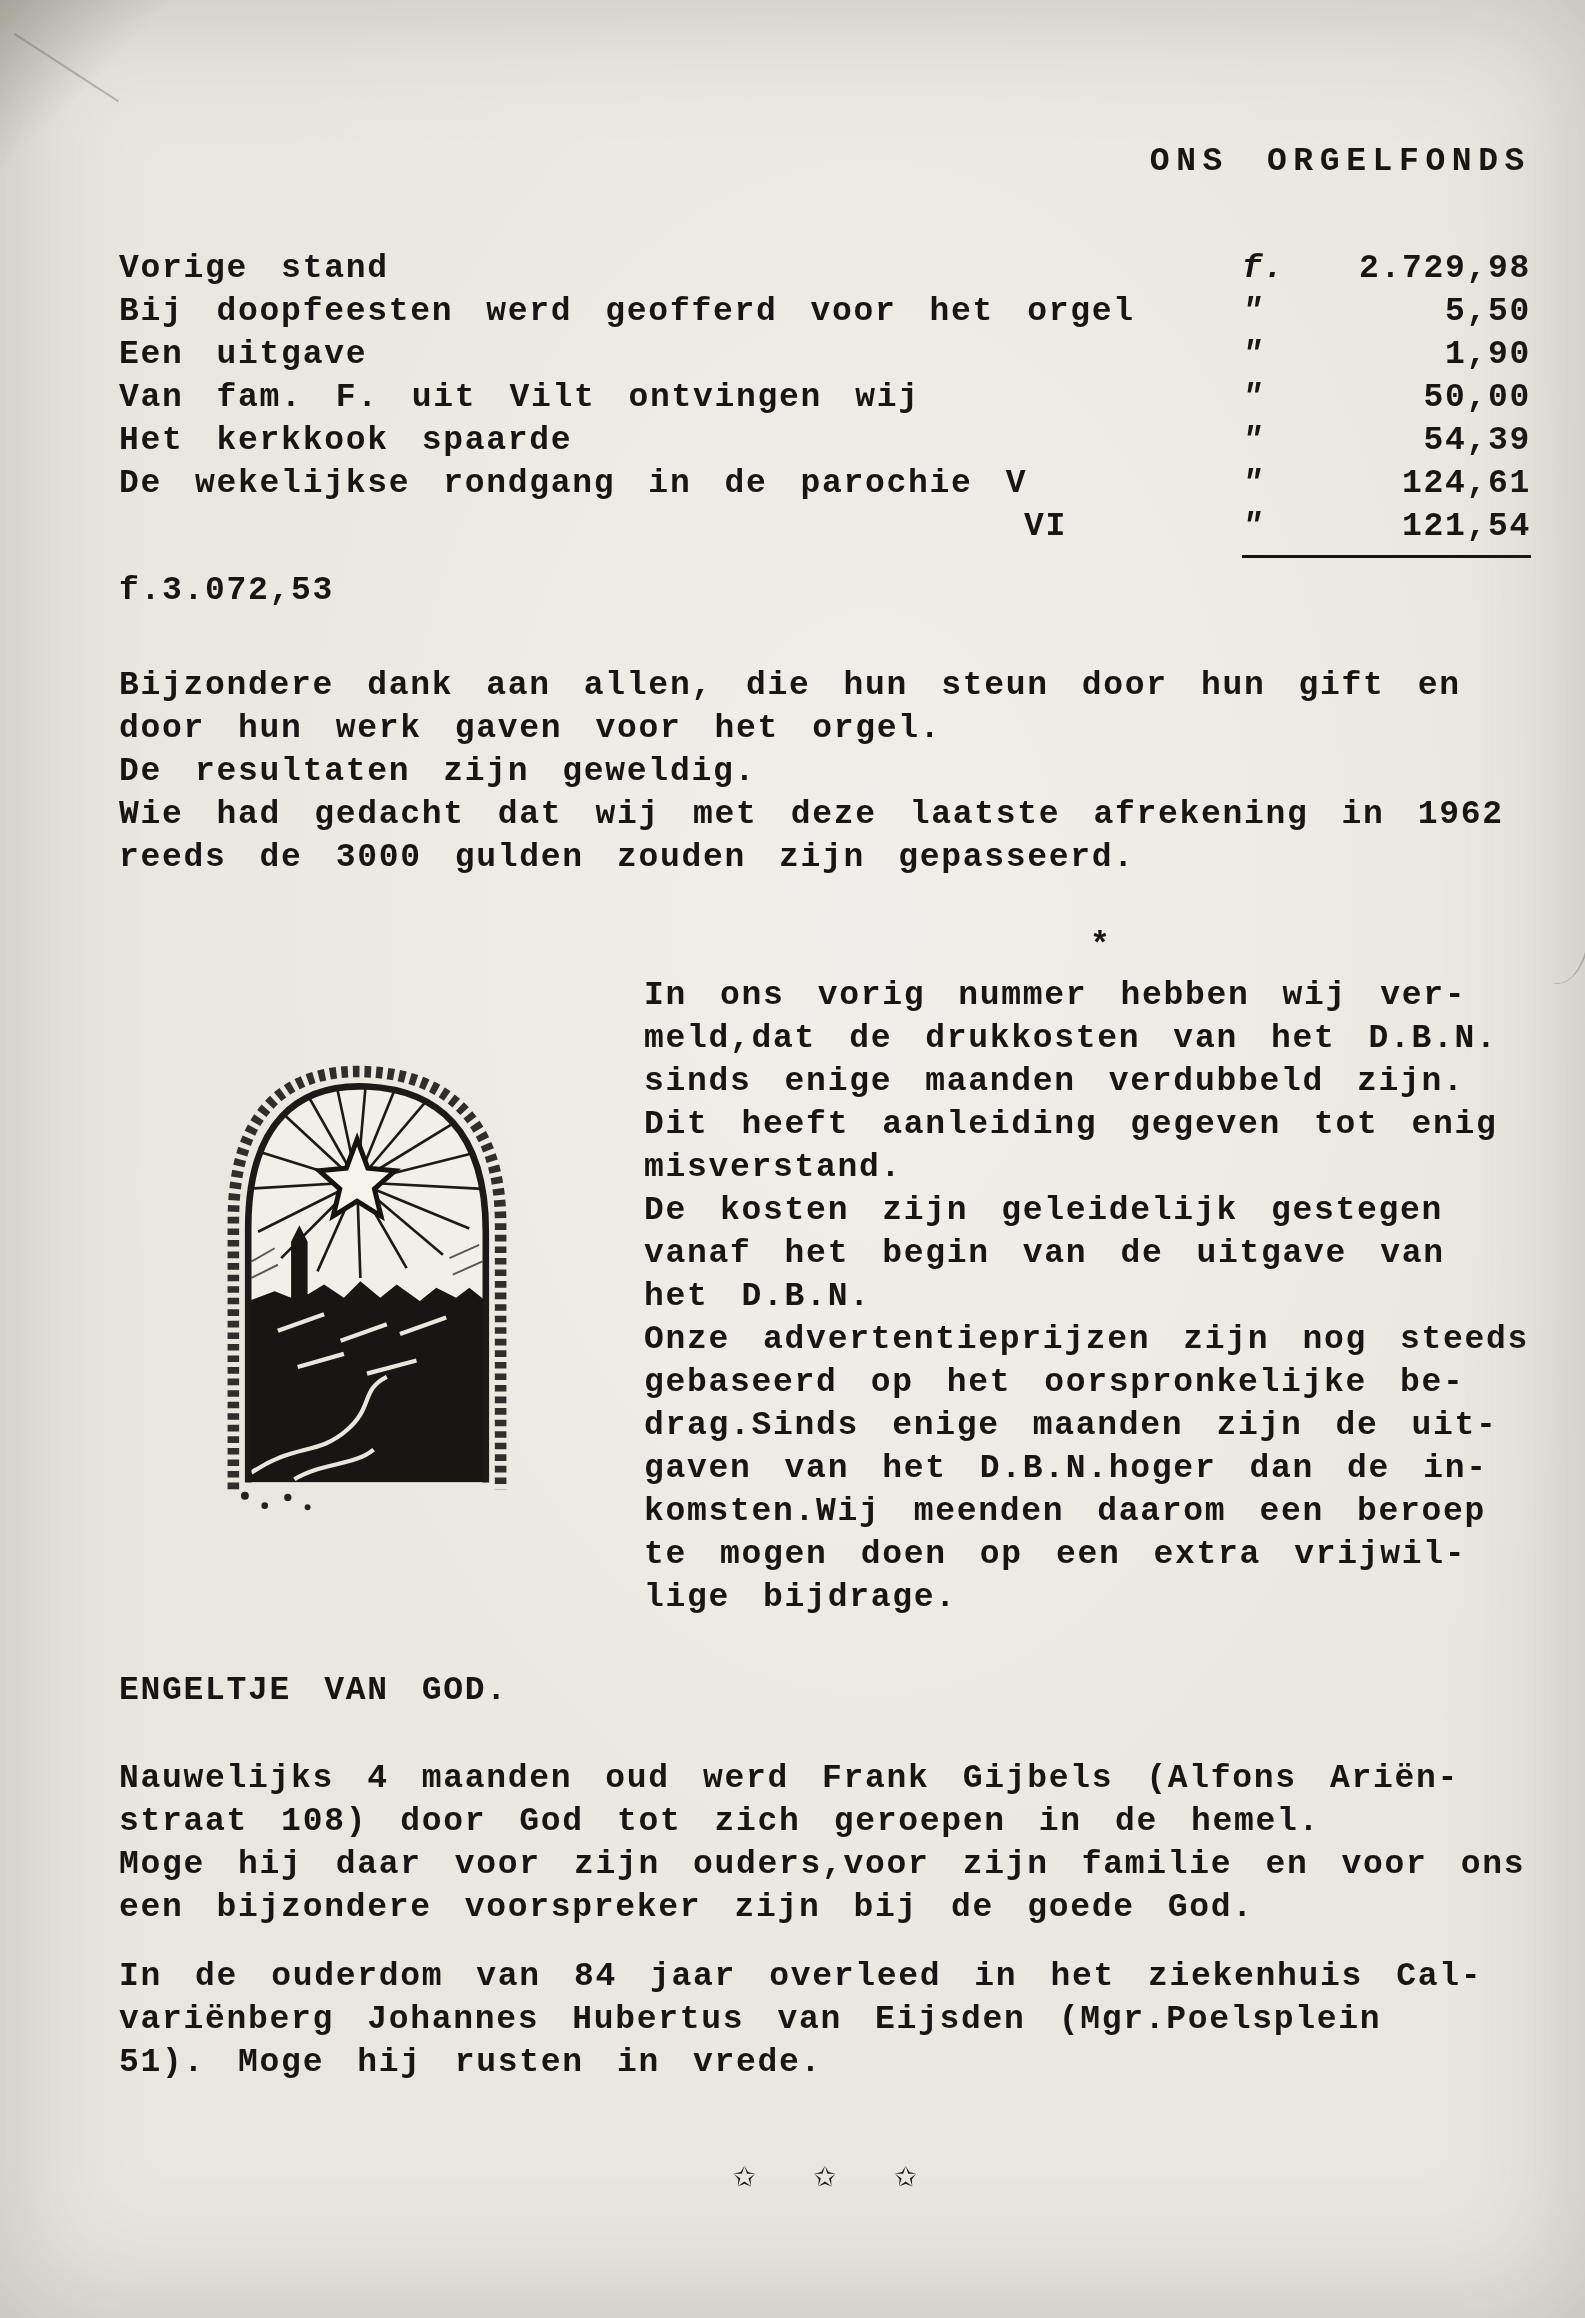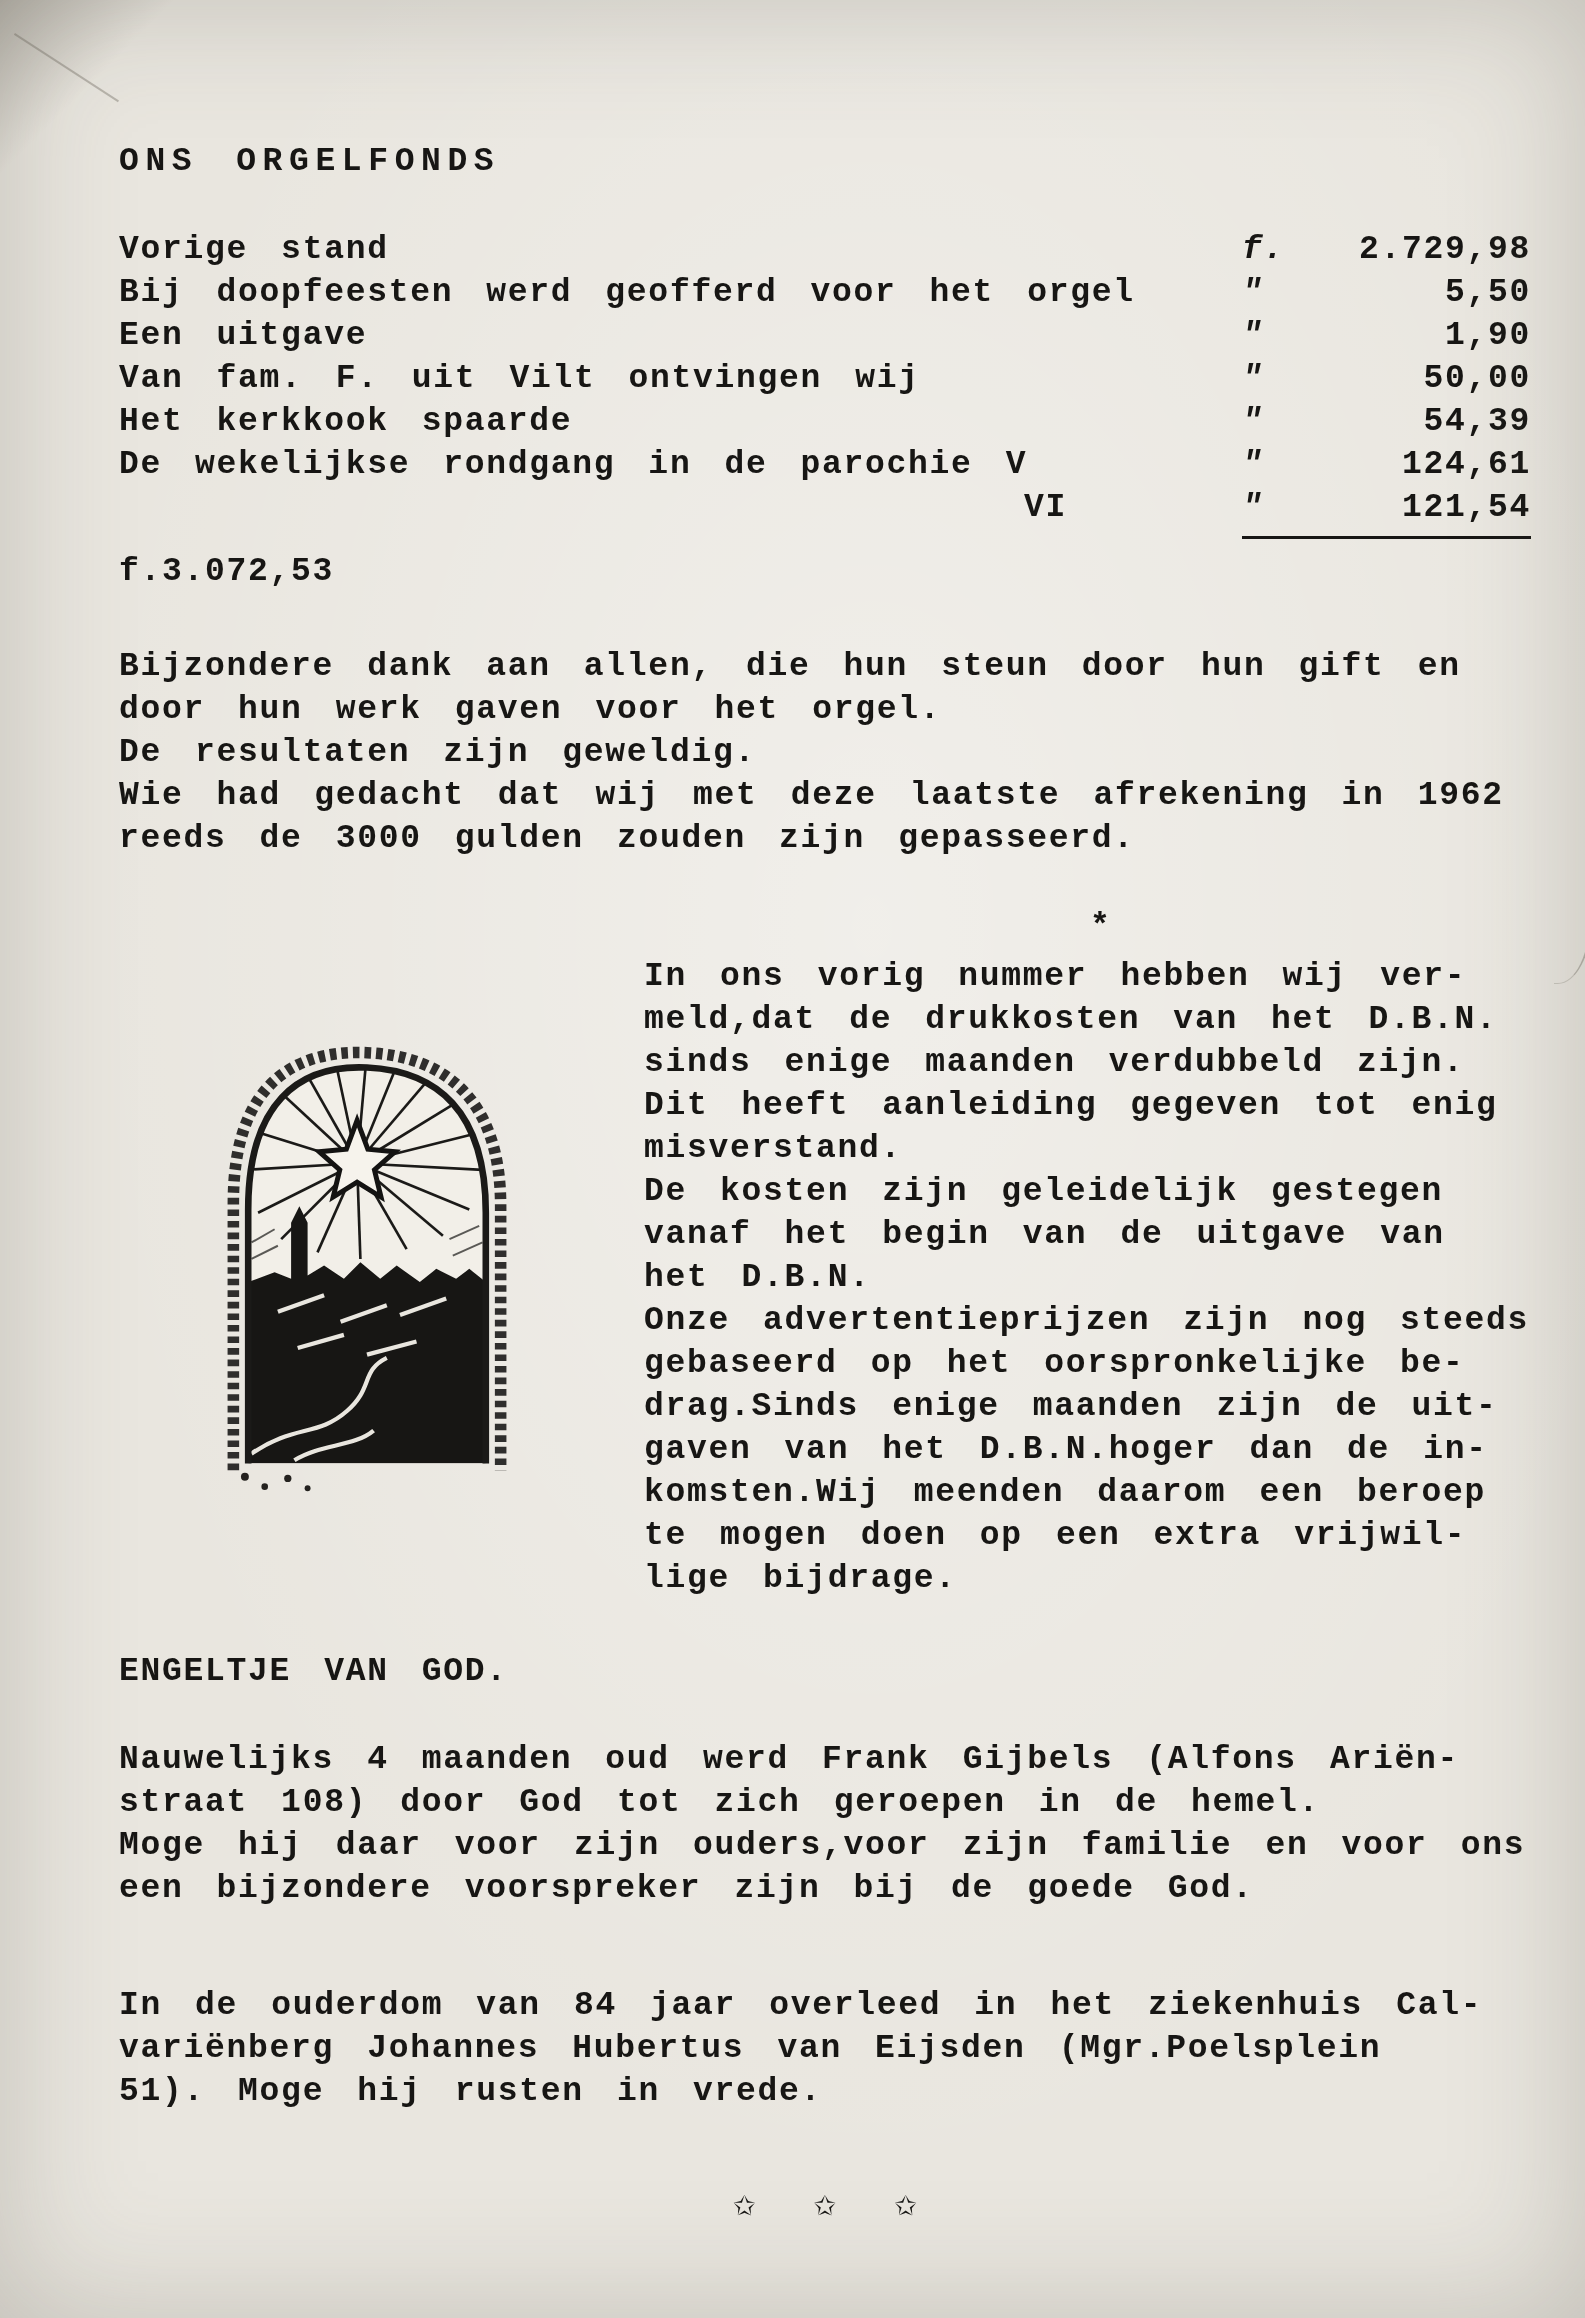--- a/index.html
+++ b/index.html
@@ -33,23 +33,23 @@
     position:absolute; top:33px; left:15px; width:124px; height:1.7px;
     background:rgba(110,105,95,0.4); transform:rotate(33deg); transform-origin:left top;
   }
   .crease-right {
     position:absolute; right:-6.6px; top:904px; width:36px; height:79px;
     border-right:2.5px solid rgba(105,100,90,0.4);
     border-bottom:1.7px solid rgba(105,100,90,0.25);
     border-radius:0 0 90% 0 / 0 0 85% 0;
   }
   .doc-title {
-    text-align:left;
+    text-align:right;
     letter-spacing:6.6px;
-    margin-bottom:45px;
+    margin-bottom:64px;
   }
   .fund-table { width:100%; }
   .fund-row { display:flex; }
   .fund-row .label { flex:1 1 auto; white-space:nowrap; }
   .fund-row .cur   { flex:0 0 74px; font-style:italic; }
   .fund-row .amount{ flex:0 0 215px; text-align:right; }
   .vi-label { padding-left:905px; }
   .total-rule {
     margin-left:auto; width:289px; height:0;
     border-top:3.3px solid #171614; margin-top:6.6px;
@@ -57,21 +57,21 @@
   .total-row { display:flex; margin-top:11.6px; }
   .para { white-space:pre-line; }
   .thanks { margin-top:52px; }
   .asterisk-line { padding-left:971px; margin-top:45px; margin-bottom:6.6px; }
   .columns { display:flex; }
   .col-left { flex:0 0 525px; }
   .col-right { flex:1 1 auto; white-space:pre-line; }
   .illustration { display:block; margin:76px 0 0 83px; }
   .heading { margin-top:50px; }
   .para1 { margin-top:45px; }
-  .para2 { margin-top:74px; }
+  .para2 { margin-top:26px; }
   .stars {
     text-align:center; margin-top:70px;
     font-size:38px; word-spacing:35px; letter-spacing:0;
   }
 </style>
 </head>
 <body>
 
 <div class="page">
   <div class="crease-topleft"></div>

